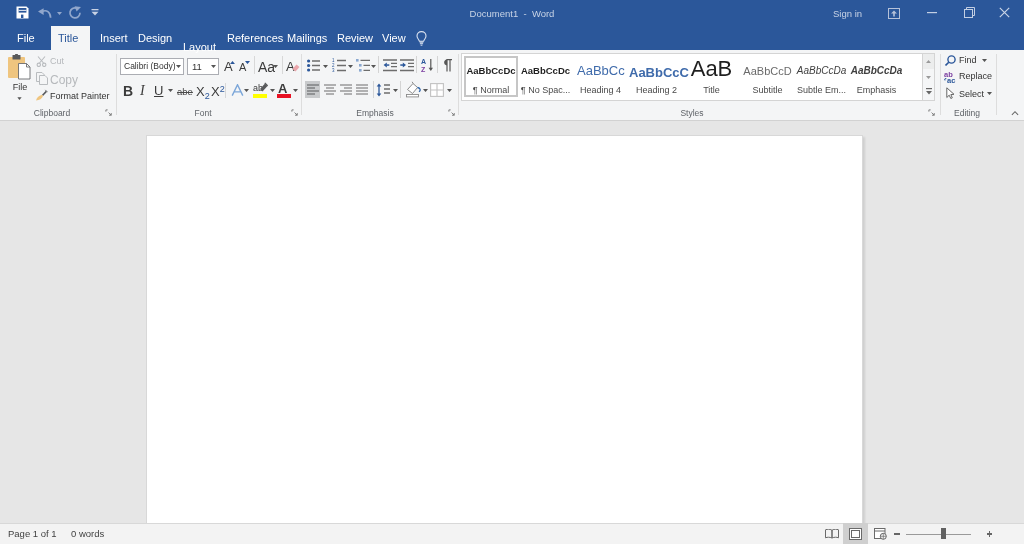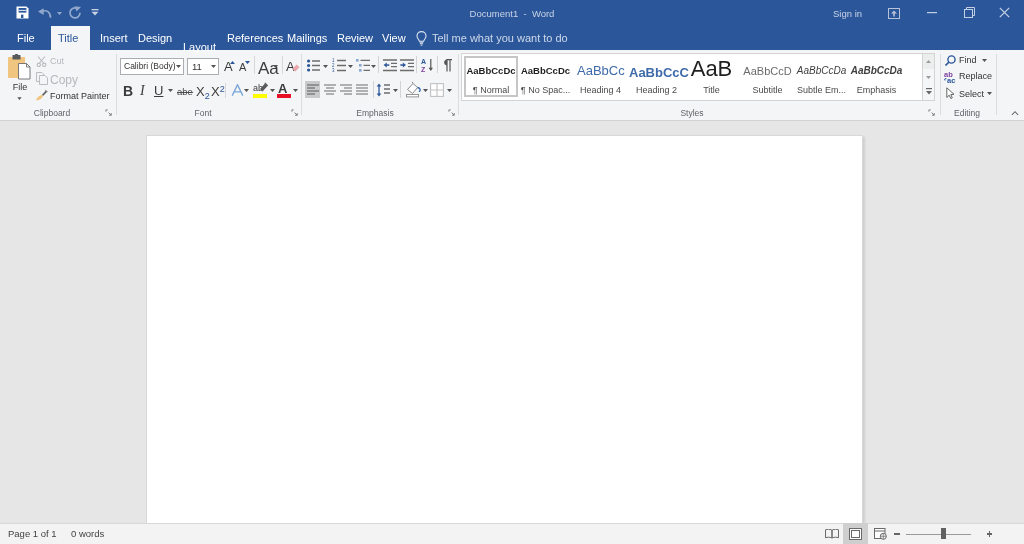--- a/index.html
+++ b/index.html
@@ -83,21 +83,20 @@
   <div class="tab" style="left:183px;margin-top:9px;">Layout</div>
   <div class="tab" style="left:227px;">References</div>
   <div class="tab" style="left:287px;">Mailings</div>
   <div class="tab" style="left:337px;">Review</div>
   <div class="tab" style="left:382px;">View</div>
 
   <svg class="abs" style="left:416px;top:31px;" width="11" height="15" viewBox="0 0 11 15">
     <path d="M5.5 0.6 C8.2 0.6 10 2.6 10 5 C10 6.8 8.8 7.8 8.2 9 L7.6 10.2 L3.4 10.2 L2.8 9 C2.2 7.8 1 6.8 1 5 C1 2.6 2.8 0.6 5.5 0.6 Z" fill="none" stroke="#dae2f0" stroke-width="1.1"></path>
     <path d="M3.6 11.2 L7.4 11.2 M3.9 12.7 L7.1 12.7 M4.6 14.2 L6.4 14.2" stroke="#dae2f0" stroke-width="1"></path>
   </svg>
-  <div class="tab" style="left:432px;color:#cdd8ea;">Tell me what you want to do</div>
 
   <div class="gsep" style="left:116px;"></div>
   <div class="gsep" style="left:301px;"></div>
   <div class="gsep" style="left:458px;"></div>
   <div class="gsep" style="left:940px;"></div>
   <div class="gsep" style="left:996px;"></div>
   <div class="glabel" style="left:-8px;">Clipboard</div>
   <div class="glabel" style="left:143px;">Font</div>
   <div class="glabel" style="left:315px;">Emphasis</div>
   <div class="glabel" style="left:632px;">Styles</div>
@@ -166,21 +165,21 @@
   <div class="abs" style="left:224px;top:59px;font-size:13px;color:#3b3b3b;">A</div>
   <svg class="abs" style="left:230px;top:60.5px;" width="5" height="3.4" viewBox="0 0 6 4">
       <path d="M0 3.6 L6 3.6 L3 0 Z" fill="#2b579a"></path>
     </svg>
 
   <div class="abs" style="left:239px;top:61px;font-size:11px;color:#3b3b3b;">A</div>
   <svg class="abs" style="left:245px;top:60.5px;" width="5" height="3.4" viewBox="0 0 6 4">
       <path d="M0 0 L6 0 L3 3.6 Z" fill="#2b579a"></path>
     </svg>
 
-  <div class="abs" style="left:258px;top:59px;font-size:17px;color:#3b3b3b;">Aa</div>
+  <div class="abs" style="left:258px;top:59px;font-size:14px;color:#3b3b3b;">Aa</div>
   <svg class="abs" style="left:273px;top:65px;" width="5" height="3.4" viewBox="0 0 6 4">
       <path d="M0 0 L6 0 L3 3.6 Z" fill="#555"></path>
     </svg>
 
   <div class="abs" style="left:286px;top:59px;font-size:13px;color:#3b3b3b;">A</div>
   <svg class="abs" style="left:292px;top:64px;" width="8" height="8" viewBox="0 0 8 8">
       <path d="M0.5 5 L4.5 0.5 L7.5 3 L3.5 7.5 Z" fill="#eba7ad"></path>
     </svg>
 
   <div class="abs" style="left:123px;top:83px;font-size:14px;font-weight:bold;color:#3b3b3b;">B</div>

